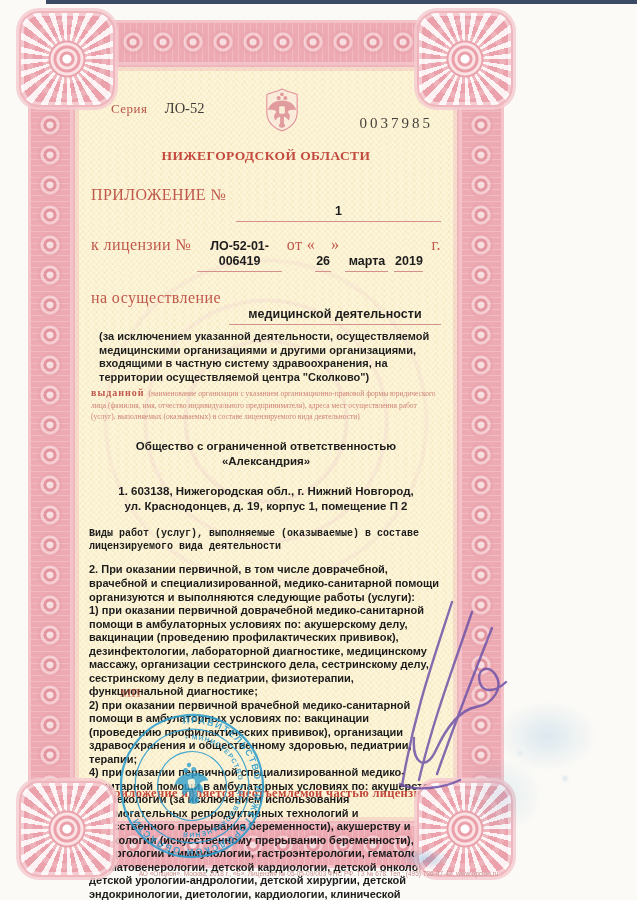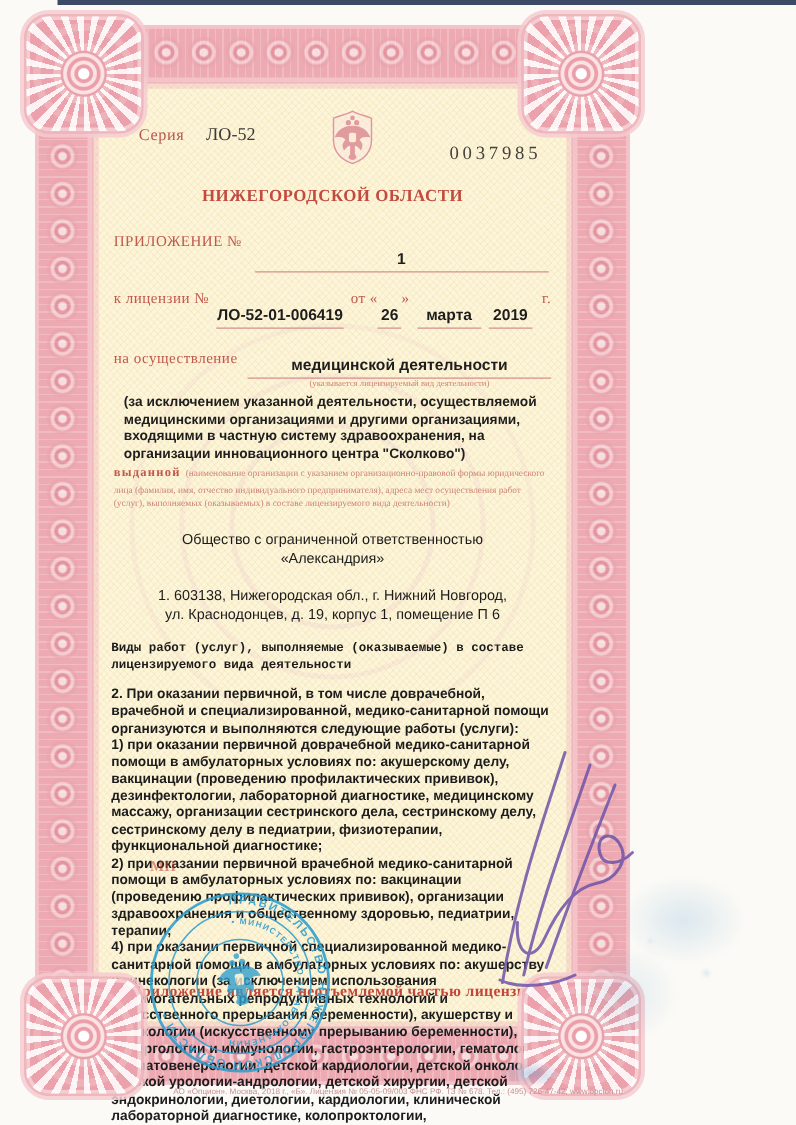--- a/index.html
+++ b/index.html
@@ -53,41 +53,41 @@
   .series{font-size:13px;margin-top:12px;}
   .series .lbl{color:#b8574b;letter-spacing:.5px;}
   .series .val{color:#3e3a36;margin-left:14px;font-size:14.5px;}
   .serial{font-size:15px;letter-spacing:3px;color:#45413c;margin-top:27px;margin-right:6px;}
   .emblem{margin-top:0;}
 
   .ministry{Text-align:center;text-align:center;color:#c24a3f;font-weight:bold;font-size:13.5px;
             letter-spacing:.4px;margin-top:10px;line-height:1.35;}
 
   .formline{display:flex;align-items:flex-end;margin:0 4px;}
-  .flabel{color:#c0584c;font-size:12px;letter-spacing:.4px;white-space:nowrap;padding-bottom:17px;}
+  .flabel{color:#c0584c;font-size:16px;letter-spacing:.4px;white-space:nowrap;padding-bottom:17px;}
   .fbox{border-bottom:1.5px solid #d4908c;text-align:center;font-family:"Liberation Sans",sans-serif;
         font-weight:bold;font-size:12.5px;color:#1d1d1d;padding-bottom:1px;}
   .line-appendix{margin-top:20px;}
   .line-appendix .fbox{width:235px;margin-left:10px;}
   .line-license{margin-top:13px;}
   .line-license .fbox.num{width:182px;margin-left:6px;}
   .line-license .gap{width:10px;}
   .line-license .fbox.day{width:34px;}
   .line-license .fbox.month{width:92px;margin:0 6px;}
   .line-license .fbox.year{width:62px;margin-right:8px;}
   .line-activity{margin-top:16px;}
   .act-col{flex:1;margin-left:8px;display:flex;flex-direction:column;}
   .act-col .fbox{width:100%;}
   .hint{color:#cd8376;font-size:7px;text-align:center;line-height:1.2;}
   .exception{font-family:"Liberation Sans",sans-serif;font-weight:bold;font-size:11px;
              color:#1e1e1e;margin:5px 2px 0 12px;line-height:1.24;}
   .issued{margin:2px 2px 0 4px;font-size:7.5px;color:#cd8376;line-height:1.45;}
   .issued .word{color:#c0584c;font-size:10px;font-weight:bold;letter-spacing:1px;margin-right:4px;}
 
-  .orgname,.orgaddr{text-align:center;font-family:"Liberation Sans",sans-serif;font-weight:normal;
+  .orgname,.orgaddr{text-align:center;font-family:"Liberation Sans",sans-serif;font-weight:bold;
                     font-size:11.5px;color:#1c1c1c;line-height:1.3;}
   .orgname{margin-top:16px;}
   .orgaddr{margin-top:15px;}
   .works-intro{font-family:Liberation Mono, monospace;font-weight:bold;font-size:10px;
                color:#1c1c1c;margin:15px 2px 0 2px;line-height:1.25;}
   .works p{font-family:"Liberation Sans",sans-serif;font-weight:bold;font-size:11px;color:#1c1c1c;
            margin:0;line-height:1.23;}
   .works{margin:10px 2px 0 2px;}
 
   .sigrow{display:flex;margin:5px 2px 0 2px;gap:18px;}
@@ -179,38 +179,37 @@
           <span class="flabel">»</span>
           <span class="fbox month">марта</span>
           <span class="fbox year">2019</span>
           <span class="flabel">г.</span>
         </div>
 
         <div class="formline line-activity">
           <span class="flabel">на осуществление</span>
           <span class="act-col">
             <span class="fbox">медицинской деятельности</span>
-            <span class="hint">(указывается лицензируемый вид деятельности)</span>
           </span>
         </div>
 
-        <div class="exception">(за исключением указанной деятельности, осуществляемой медицинскими организациями и другими организациями, входящими в частную систему здравоохранения, на организации инновационного центра "Сколково")</div>
+        <div class="exception">(за исключением указанной деятельности, осуществляемой медицинскими организациями и другими организациями, входящими в частную систему здравоохранения, на территории осуществляемой центра "Сколково")</div>
 
         <div class="issued">
           <span class="word">выданной</span><span>(наименование организации с указанием организационно-правовой формы юридического лица (фамилия, имя, отчество индивидуального предпринимателя), адреса мест осуществления работ (услуг), выполняемых (оказываемых) в составе лицензируемого вида деятельности)</span>
         </div>
 
         <div class="orgname">
           <div>Общество с ограниченной ответственностью</div>
           <div>«Александрия»</div>
         </div>
 
         <div class="orgaddr">
           <div>1. 603138, Нижегородская обл., г. Нижний Новгород,</div>
-          <div>ул. Краснодонцев, д. 19, корпус 1, помещение П 6</div>
+          <div>ул. Краснодонцев, д. 19, корпус 1, помещение П 2</div>
         </div>
 
         <div class="works-intro">Виды работ (услуг), выполняемые (оказываемые) в составе лицензируемого вида деятельности</div>
 
         <div class="works">
           <p>2. При оказании первичной, в том числе доврачебной, врачебной и специализированной, медико-санитарной помощи организуются и выполняются следующие работы (услуги):</p>
           <p>1) при оказании первичной доврачебной медико-санитарной помощи в амбулаторных условиях по: акушерскому делу, вакцинации (проведению профилактических прививок), дезинфектологии, лабораторной диагностике, медицинскому массажу, организации сестринского дела, сестринскому делу, сестринскому делу в педиатрии, физиотерапии, функциональной диагностике;</p>
           <p>2) при оказании первичной врачебной медико-санитарной помощи в амбулаторных условиях по: вакцинации (проведению профилактических прививок), организации здравоохранения и общественному здоровью, педиатрии, терапии;</p>
           <p>4) при оказании первичной специализированной медико-санитарной помощи в амбулаторных условиях по: акушерству и гинекологии (за исключением использования вспомогательных репродуктивных технологий и искусственного прерывания беременности), акушерству и гинекологии (искусственному прерыванию беременности), аллергологии и иммунологии, гастроэнтерологии, гематологии, дерматовенерологии, детской кардиологии, детской онкологии, детской урологии-андрологии, детской хирургии, детской эндокринологии, диетологии, кардиологии, клинической лабораторной диагностике, колопроктологии,</p>
         </div>

